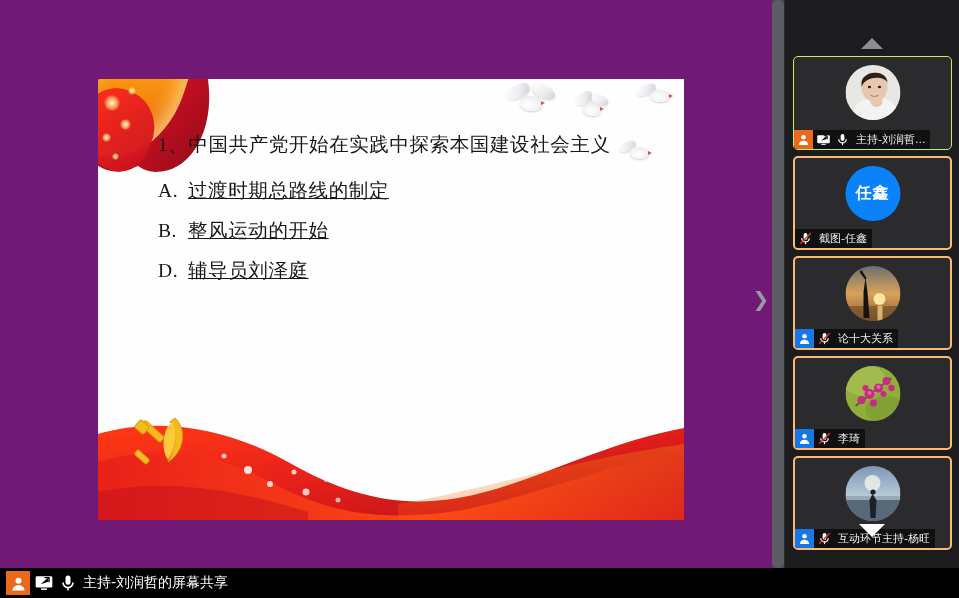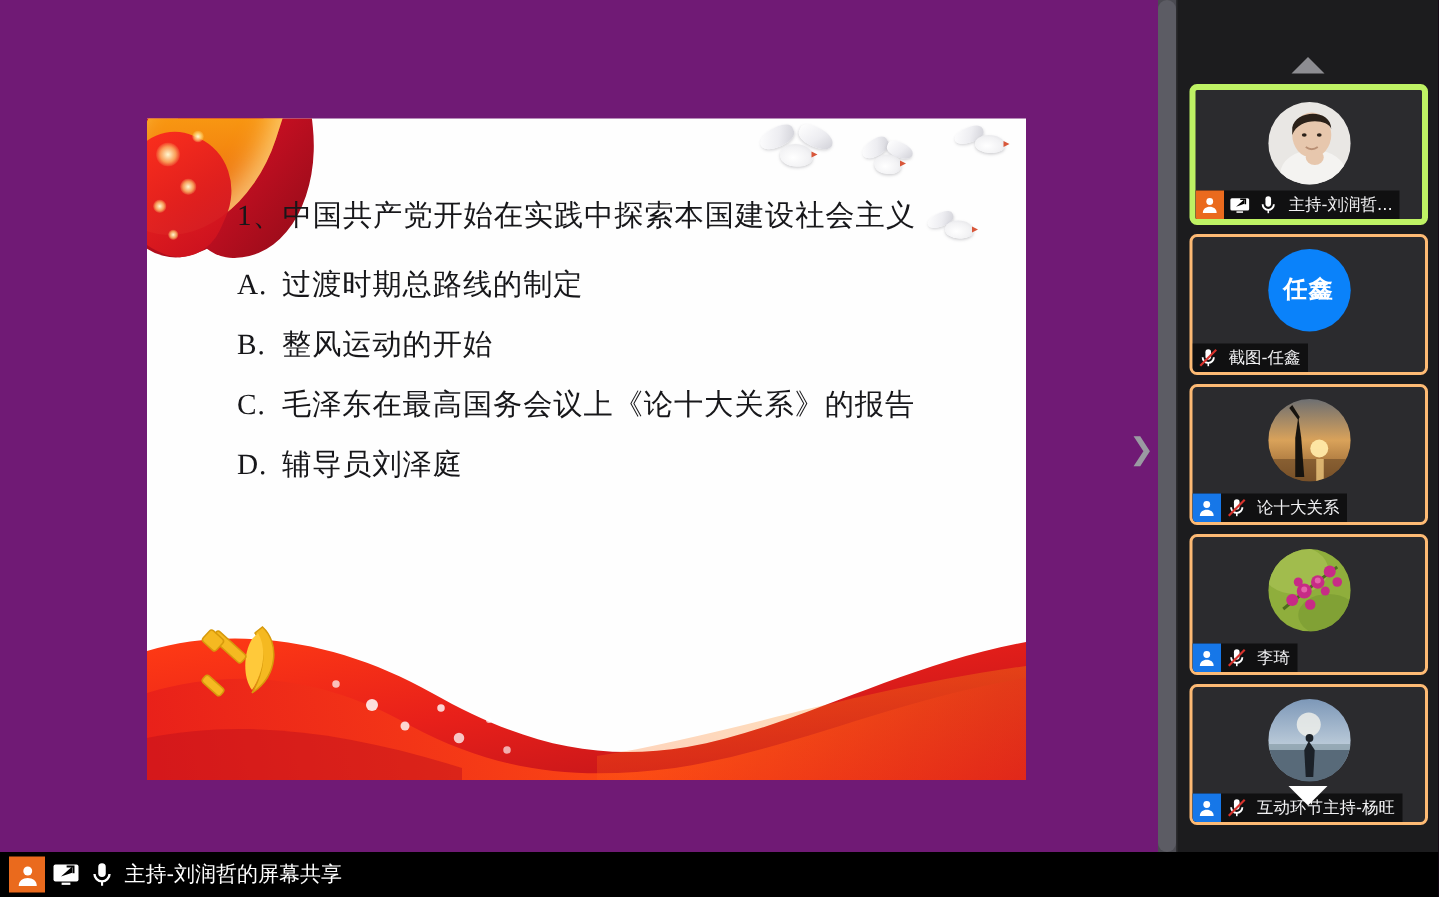--- a/index.html
+++ b/index.html
@@ -64,21 +64,21 @@
   .emblem { position:absolute; }
   .emblem svg { display:block; }
 
   
   .slide-text {
     position:absolute; left:60px; top:48px; width:508px;
     color:#17171a; font-family:"Liberation Serif", serif;
   }
   .q-line { font-size:19.5px; line-height:36px; letter-spacing:.6px; white-space:nowrap; }
   .q-line.indent { margin-left:0; }
-  .opt { font-size:19.5px; line-height:40px; letter-spacing:.6px; white-space:nowrap; }
+  .opt { font-size:19.5px; line-height:40px; letter-spacing:.6px; white-space:nowrap;text-decoration:underline; }
   .opt .ltr { display:inline-block; width:30px; font-family:"Liberation Serif",serif; }
 
   
   #stage-chevron {
     position:absolute; right:14px; top:290px; width:18px; height:18px;
     color:#9a9aa2; font-size:20px; line-height:18px; text-align:center;
     font-family:"DejaVu Sans", sans-serif; cursor:pointer; user-select:none;
   }
 
   
@@ -93,21 +93,21 @@
   #scroll-up { top:38px; border-left:11px solid transparent; border-right:11px solid transparent;
                border-bottom:11px solid #8d8d92; }
   #scroll-down { top:524px; border-left:13px solid transparent; border-right:13px solid transparent;
                  border-top:13px solid #ffffff; z-index:9; }
 
   #tiles { position:absolute; left:8px; top:56px; width:159px; }
   .tile {
     position:relative; width:159px; height:94px; margin-bottom:6px;
     background:#2b2b2e; border:2px solid #fdba74; border-radius:5px; overflow:hidden;
   }
-  .tile.active { border:4px solid #bef264; }
+  .tile.active { border:1px solid #bef264; }
   .avatar {
     position:absolute; left:50%; top:8px; transform:translateX(-50%);
     width:55px; height:55px; border-radius:50%; overflow:hidden;
   }
   .avatar.initials {
     background:#0a82fa; color:#fff; display:flex; align-items:center; justify-content:center;
     font-size:16px; font-weight:bold; letter-spacing:1px; font-family:"DejaVu Sans", sans-serif;
   }
   .ph { position:absolute; left:0; top:0; width:100%; height:100%; }
 
@@ -199,23 +199,20 @@
       </div>
 
       <div class="slide-text">
         <div class="q-line">1、中国共产党开始在实践中探索本国建设社会主义</div>
         <div style="height:8px"></div>
         <div class="opt">
           <span class="ltr">A.</span><span>过渡时期总路线的制定</span>
         </div>
         <div class="opt">
           <span class="ltr">B.</span><span>整风运动的开始</span>
-        </div>
-        <div class="opt">
-          <span class="ltr">C.</span><span>毛泽东在最高国务会议上《论十大关系》的报告</span>
         </div>
         <div class="opt">
           <span class="ltr">D.</span><span>辅导员刘泽庭</span>
         </div>
       </div>
 
       <div id="waves">
         <svg class="wave" viewBox="0 0 586 120" preserveAspectRatio="none">
           <defs>
             <linearGradient id="g1" x1="0" y1="0" x2="1" y2="1">

